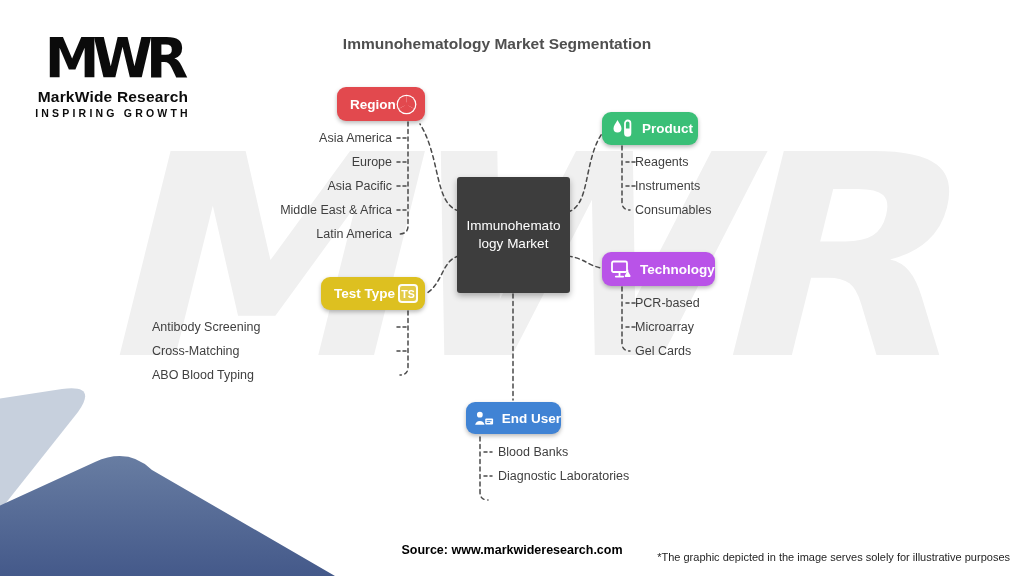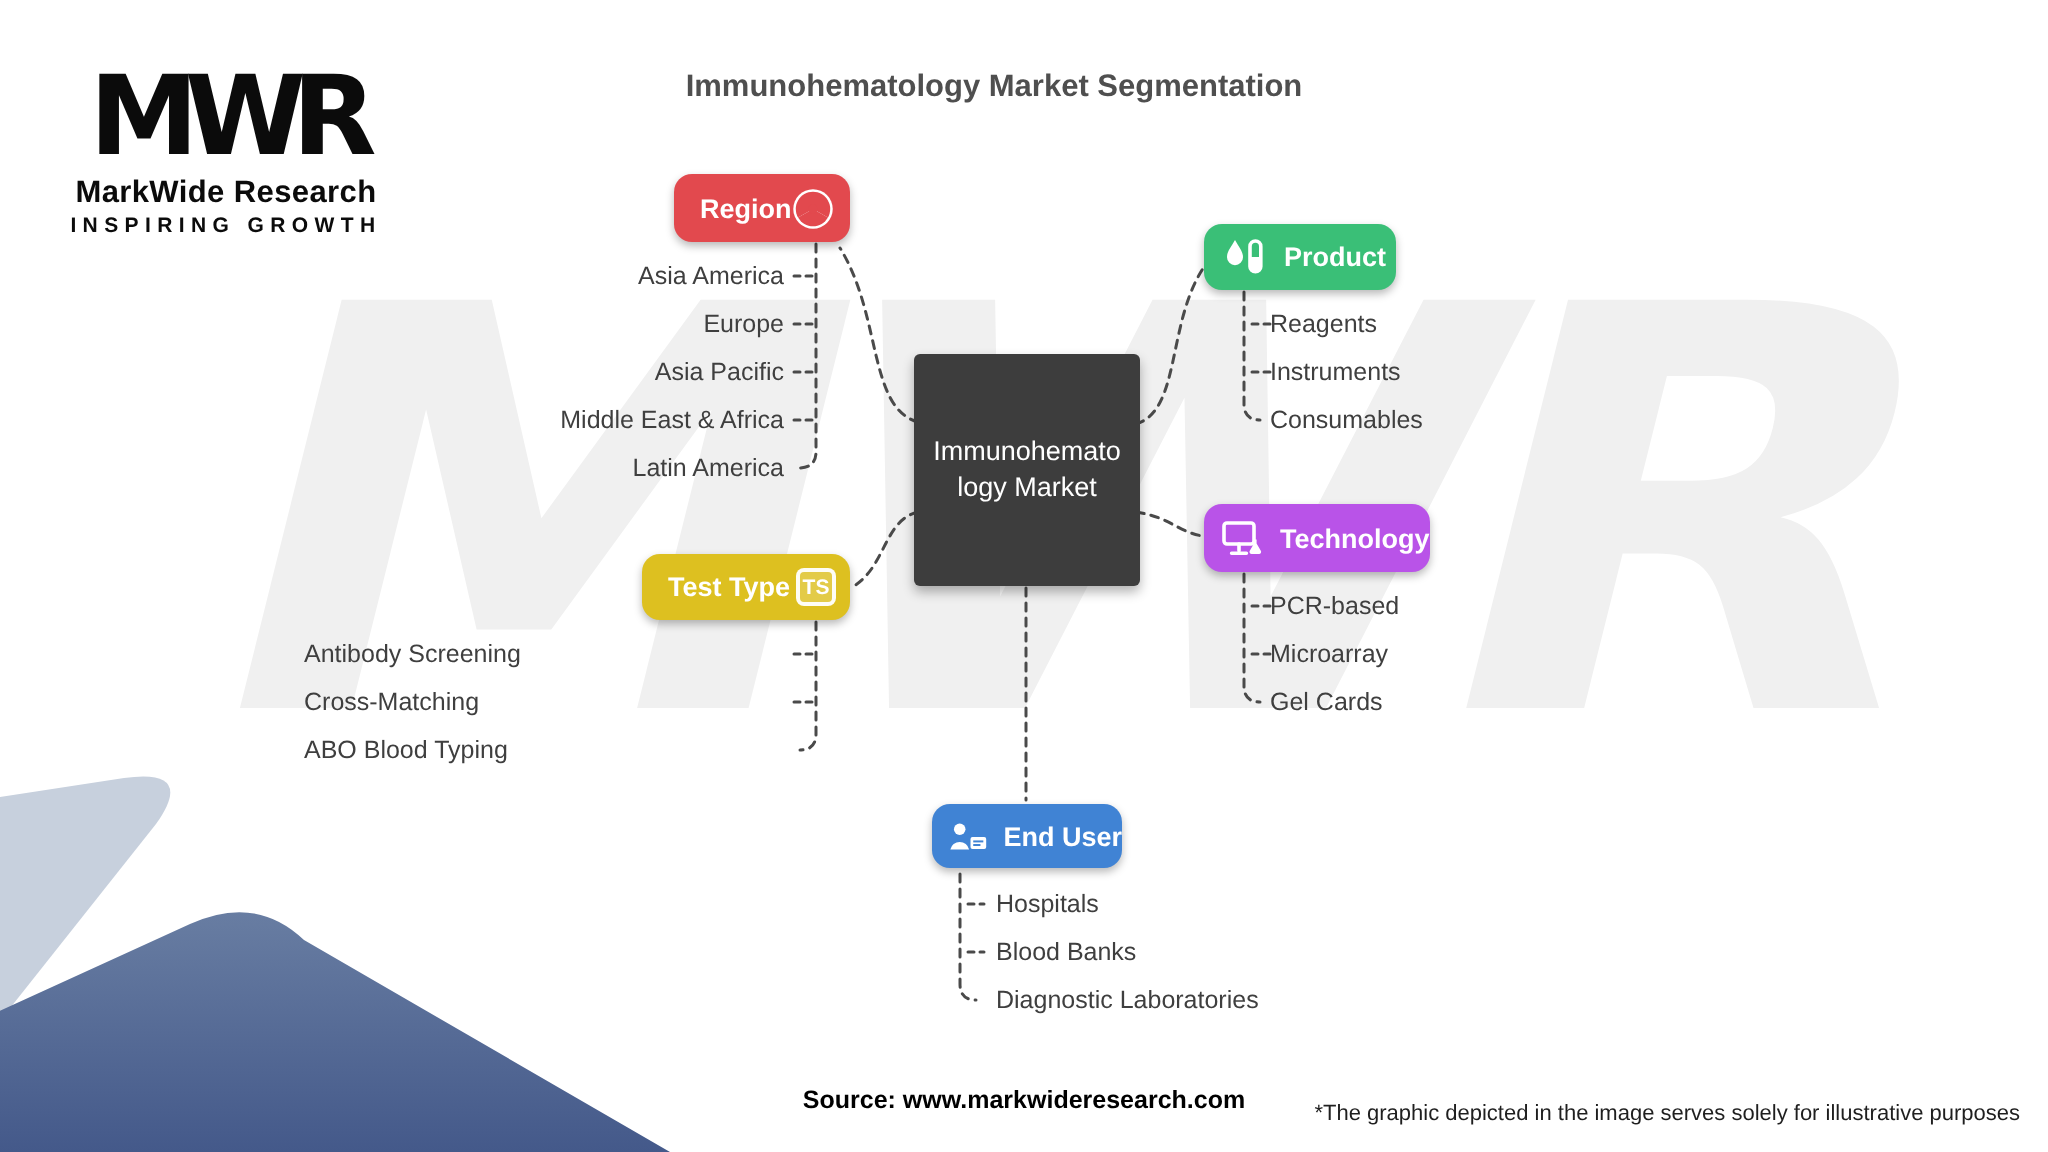--- a/index.html
+++ b/index.html
@@ -191,21 +191,20 @@
     <svg width="23" height="17" viewBox="0 0 23 17">
       <circle cx="6.5" cy="4.2" r="3.2" fill="#fff"></circle>
       <path d="M1.3 15.5 a5.3 5.3 0 0 1 10.4 0 Z" fill="#fff"></path>
       <rect x="12.5" y="8.5" width="8.7" height="6.6" rx="1.1" fill="#fff"></rect>
       <rect x="14" y="10.4" width="5.6" height="1.1" fill="#4083d4"></rect>
       <rect x="14" y="12.4" width="4" height="1.1" fill="#4083d4"></rect>
     </svg>
     <span>End User</span>
   </div>
   <div class="items items-enduser">
-    <div>Hospitals</div>
     <div>Blood Banks</div>
     <div>Diagnostic Laboratories</div>
   </div>
 
   <div class="source-note">Source: www.markwideresearch.com</div>
   <div class="disclaimer-note">*The graphic depicted in the image serves solely for illustrative purposes</div>
 
 </div>
 
 </body></html>

